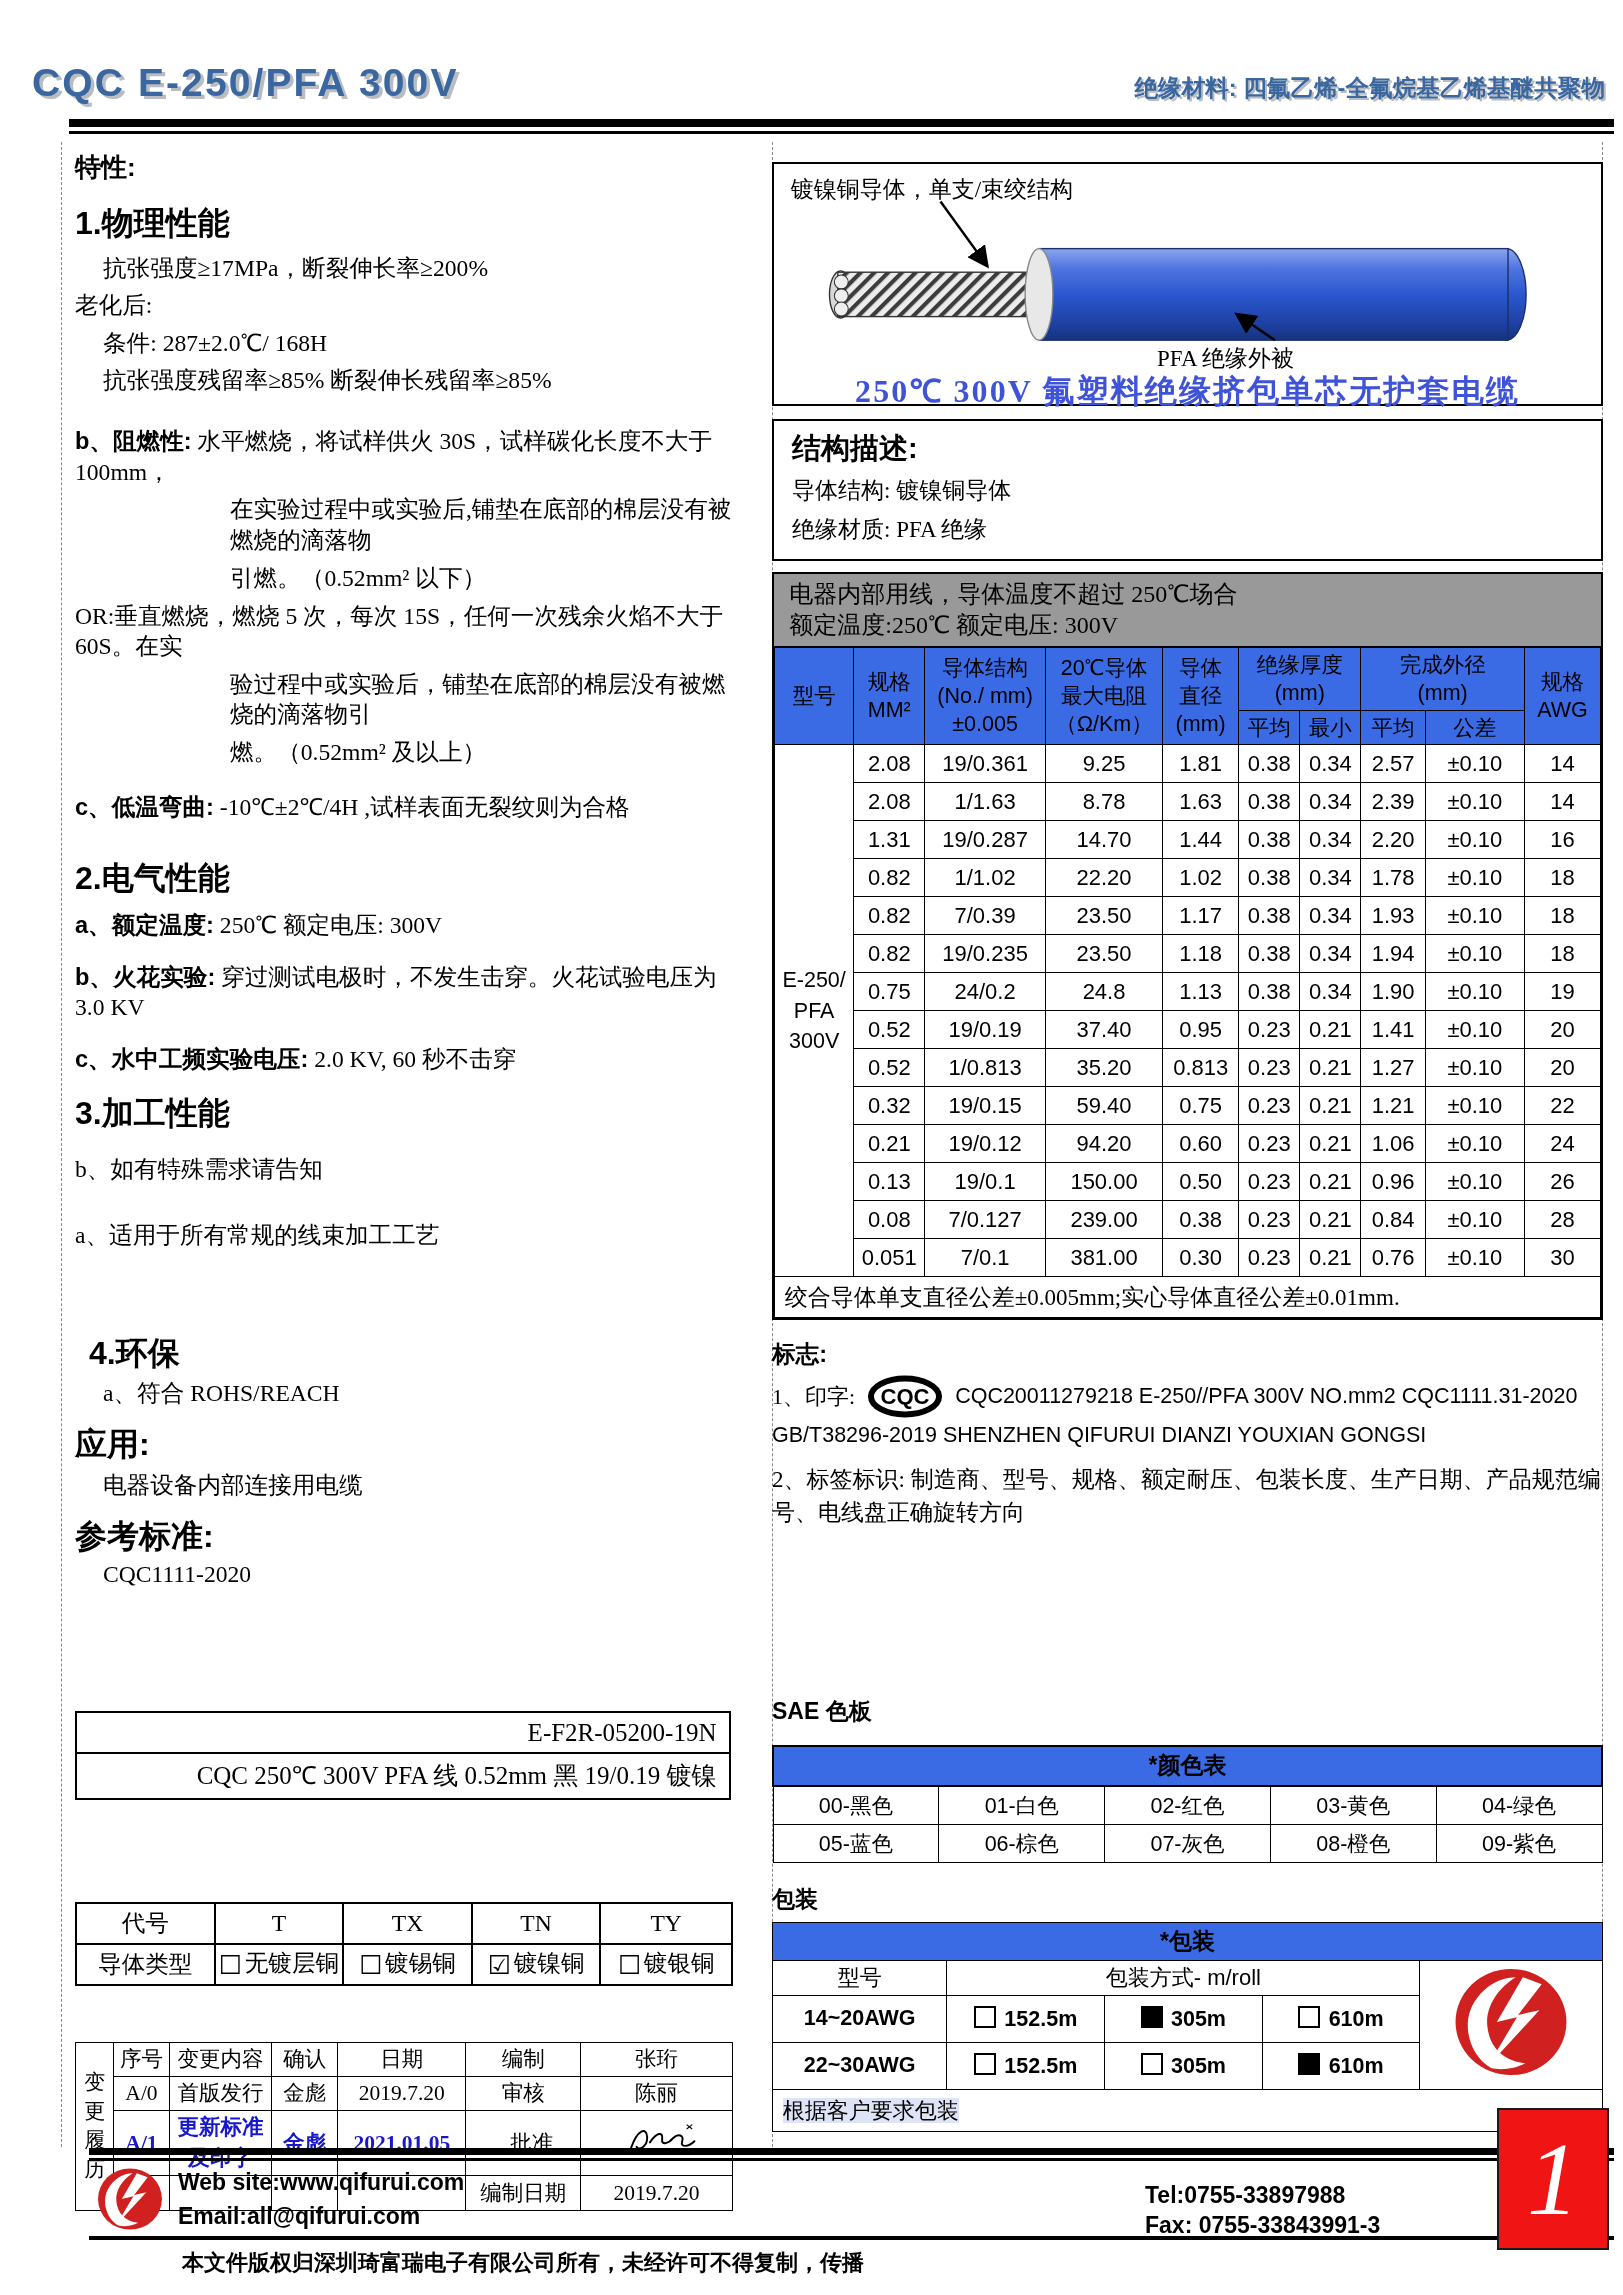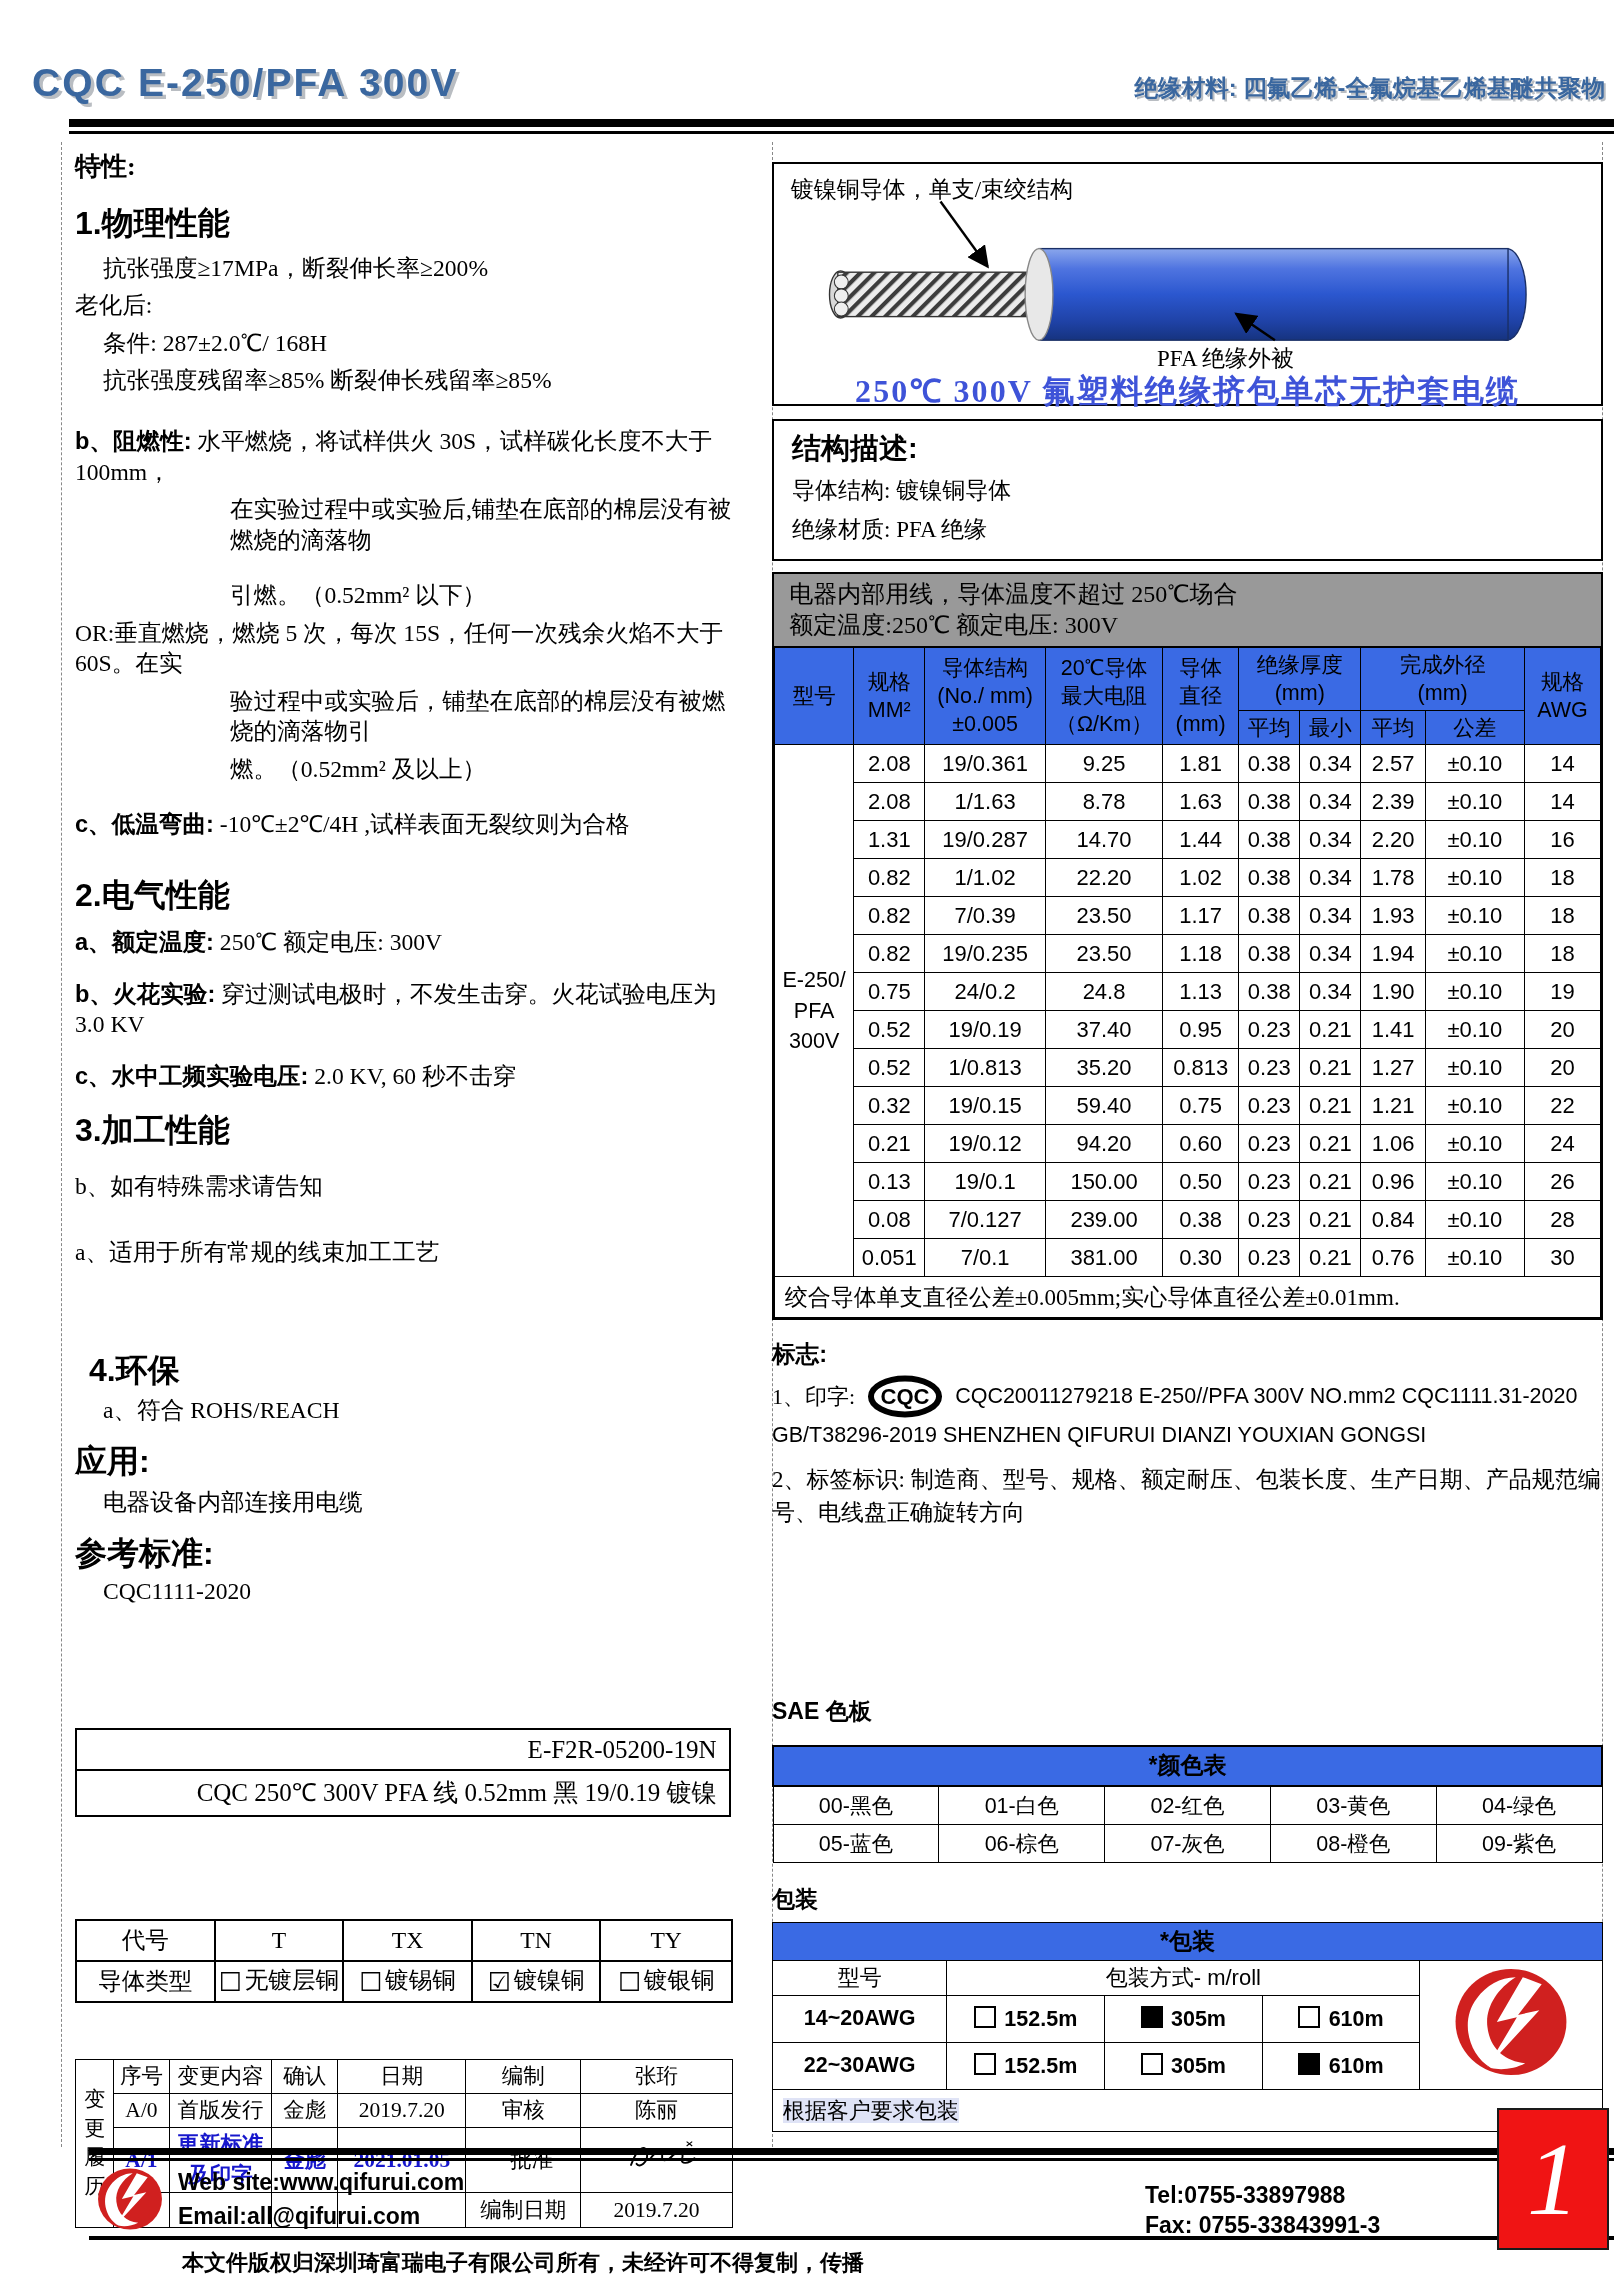--- a/index.html
+++ b/index.html
@@ -15,21 +15,21 @@
               text-shadow:3.5px 2.8px 0 #b9bdc2; }
   .hdr-sub{ position:absolute; right:18px; top:72px; font-family:"Liberation Sans",sans-serif;
             font-weight:bold; font-size:23.6px; color:var(--titleblue); text-shadow:2.1px 2.1px 0 #b9bdc2; }
   .rule-top{ position:absolute; left:69px; top:119px; width:1545px; }
   .rule-top .b1{ height:8.3px; background:#000; }
   .rule-top .b2{ height:2.8px; background:#000; margin-top:3.5px; }
   .vdash{ position:absolute; top:142px; height:2005px; border-left:1.4px dashed #888; }
 
   
   .col-left{ position:absolute; left:75px; top:151px; width:658px; font-size:23.6px; line-height:30.5px; }
-  .hfeat{ font-family:Liberation Serif, serif; font-weight:bold; font-size:26px; line-height:32px; }
+  .hfeat{ font-family:Liberation Sans, sans-serif; font-weight:bold; font-size:26px; line-height:32px; }
   .hsec{ font-family:"Liberation Sans",sans-serif; font-weight:bold; font-size:32px; line-height:39px; }
   .lbl-b{ font-family:"Liberation Sans",sans-serif; font-weight:bold; }
   .ind1{ padding-left:28px; }
   .ind2{ padding-left:155px; }
 
   .code-box{ margin-top:122px; width:652px; border:2.1px solid #000; font-size:25px;text-align:right; }
   .code-box .r1{ padding:4.2px 12.5px; border-bottom:2.1px solid #000; line-height:30.5px; }
   .code-box .r2{ padding:5.6px 12.5px; line-height:32px; }
 
   table.codes{ margin-top:102px; border-collapse:collapse; width:658px; font-size:23.6px; }
@@ -130,21 +130,21 @@
 
   <div class="col-left">
     <p class="hfeat">特性:</p>
     <p class="hsec" style="margin-top:21px">1.物理性能</p>
     <p class="ind1" style="margin-top:9.7px">抗张强度≥17MPa，断裂伸长率≥200%</p>
     <p style="margin-top:7px">老化后:</p>
     <p class="ind1" style="margin-top:7px">条件: 287±2.0℃/ 168H</p>
     <p class="ind1" style="margin-top:7px">抗张强度残留率≥85%  断裂伸长残留率≥85%</p>
     <p style="margin-top:30.5px"><b class="lbl-b">b、阻燃性:</b><span> 水平燃烧，将试样供火 30S，试样碳化长度不大于 100mm，</span></p>
     <p class="ind2" style="margin-top:7px">在实验过程中或实验后,铺垫在底部的棉层没有被燃烧的滴落物</p>
-    <p class="ind2" style="margin-top:25px">引燃。（0.52mm² 以下）</p>
+    <p class="ind2" style="margin-top:8px">引燃。（0.52mm² 以下）</p>
     <p style="margin-top:7px">OR:垂直燃烧，燃烧 5 次，每次 15S，任何一次残余火焰不大于 60S。在实</p>
     <p class="ind2" style="margin-top:7px">验过程中或实验后，铺垫在底部的棉层没有被燃烧的滴落物引</p>
     <p class="ind2" style="margin-top:7px">燃。（0.52mm² 及以上）</p>
     <p style="margin-top:25px"><b class="lbl-b">c、低温弯曲:</b><span> -10℃±2℃/4H ,试样表面无裂纹则为合格</span></p>
     <p class="hsec" style="margin-top:36px">2.电气性能</p>
     <p style="margin-top:12.5px"><b class="lbl-b">a、额定温度:</b><span> 250℃   额定电压: 300V</span></p>
     <p style="margin-top:21px"><b class="lbl-b">b、火花实验:</b><span> 穿过测试电极时，不发生击穿。火花试验电压为 3.0 KV</span></p>
     <p style="margin-top:21px"><b class="lbl-b">c、水中工频实验电压:</b><span> 2.0 KV, 60 秒不击穿</span></p>
     <p class="hsec" style="margin-top:19.4px">3.加工性能</p>
     <p style="margin-top:21px">b、如有特殊需求请告知</p>

